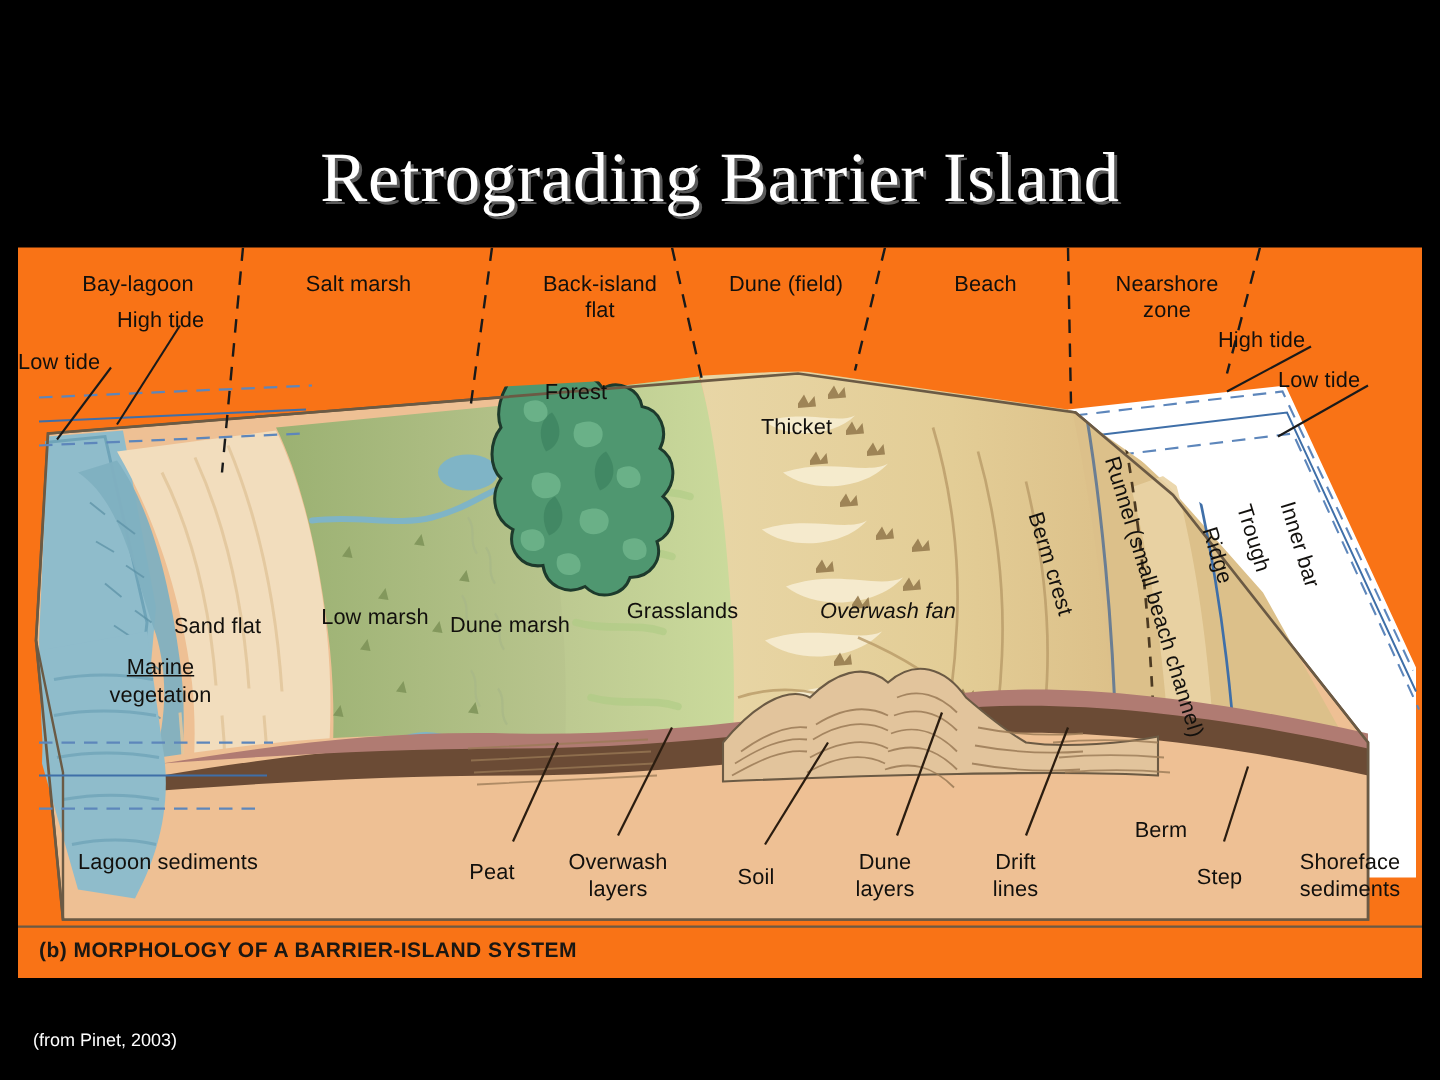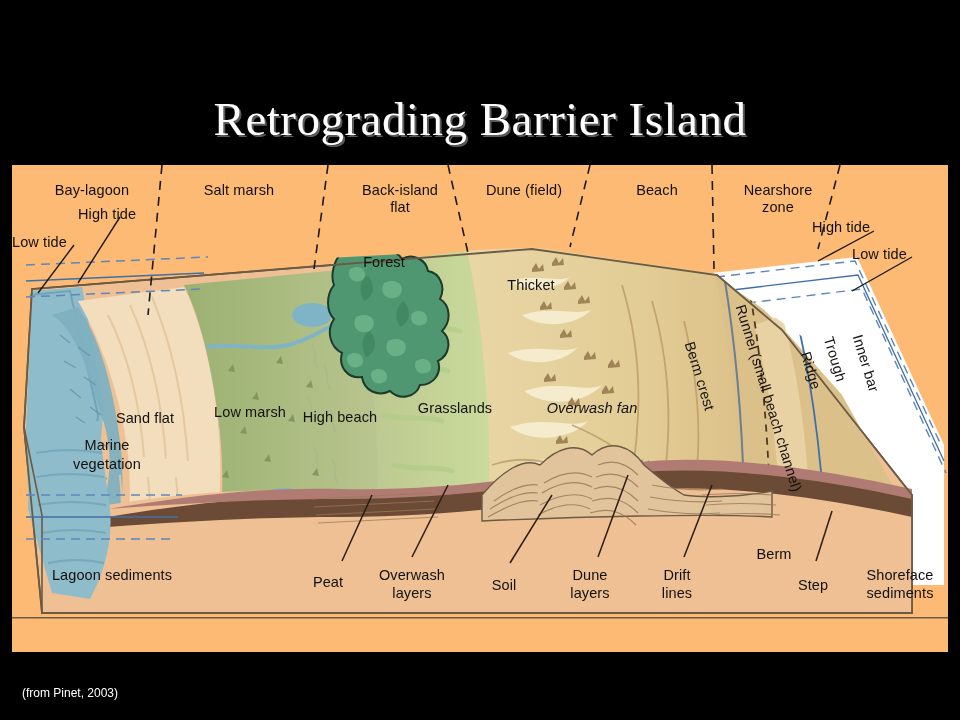--- a/index.html
+++ b/index.html
@@ -11,21 +11,21 @@
     position:absolute;left:0;top:96px;width:960px;text-align:center;
     font-family:"Liberation Serif",serif;font-size:47px;font-weight:normal;
     letter-spacing:.5px;color:#ffffff;line-height:1;
     text-shadow:2px 2px 0 #5a5a5a, 3px 3px 2px rgba(0,0,0,.8);
     white-space:nowrap;
   }
 
   
   #panel{
     position:absolute;left:12px;top:165px;width:936px;height:487px;
-    background:#fdba74;overflow:hidden;
+    background:#f97316;overflow:hidden;
   }
   #fig{position:absolute;left:0;top:0;width:936px;height:487px;}
 
   
   .lbl{
     position:absolute;color:#12100d;font-family:"Liberation Sans",sans-serif;
     font-size:14.5px;line-height:15px;white-space:pre;letter-spacing:.1px;
   }
   .lbl.c{text-align:center;transform:translateX(-50%);}
   .rot{transform-origin:left top;white-space:nowrap;}
@@ -308,24 +308,24 @@
     <div class="lbl c" style="left:766px;top:35px;">zone</div>
 
     <div class="lbl" style="left:66px;top:42px;">High tide</div>
     <div class="lbl" style="left:0px;top:70px;">Low tide</div>
     <div class="lbl" style="left:800px;top:55px;">High tide</div>
     <div class="lbl" style="left:840px;top:82px;">Low tide</div>
 
     <div class="lbl c" style="left:372px;top:90px;">Forest</div>
     <div class="lbl c" style="left:519px;top:113px;">Thicket</div>
     <div class="lbl c" style="left:443px;top:193px;margin-top:43px;">Grasslands</div>
-    <div class="lbl c" style="left:328px;top:245px;">High beach</div>
+    <div class="lbl c" style="left:328px;top:245px;">Dune marsh</div>
     <div class="lbl c" style="left:238px;top:240px;">Low marsh</div>
     <div class="lbl c" style="left:133px;top:246px;">Sand flat</div>
-    <div class="lbl c" style="left:95px;top:273px;">Marine</div>
+    <div class="lbl c" style="left:95px;top:273px;text-decoration:underline;">Marine</div>
     <div class="lbl c" style="left:95px;top:292px;">vegetation</div>
     <div class="lbl c" style="left:580px;top:236px;font-style:italic;">Overwash fan</div>
     <div class="lbl c" style="left:762px;top:382px;">Berm</div>
 
     <div class="lbl rot" style="left:684px;top:175px;transform:rotate(73deg);">Berm crest</div>
     <div class="lbl rot" style="left:735px;top:138px;transform:rotate(73deg);">Runnel (small beach channel)</div>
     <div class="lbl rot" style="left:800px;top:185px;transform:rotate(73deg);">Ridge</div>
     <div class="lbl rot" style="left:823px;top:170px;transform:rotate(73deg);">Trough</div>
     <div class="lbl rot" style="left:852px;top:168px;transform:rotate(73deg);">Inner bar</div>
 
@@ -335,18 +335,19 @@
     <div class="lbl c" style="left:400px;top:421px;">layers</div>
     <div class="lbl c" style="left:492px;top:413px;">Soil</div>
     <div class="lbl c" style="left:578px;top:403px;">Dune</div>
     <div class="lbl c" style="left:578px;top:421px;">layers</div>
     <div class="lbl c" style="left:665px;top:403px;">Drift</div>
     <div class="lbl c" style="left:665px;top:421px;">lines</div>
     <div class="lbl c" style="left:801px;top:413px;">Step</div>
     <div class="lbl c" style="left:888px;top:403px;">Shoreface</div>
     <div class="lbl c" style="left:888px;top:421px;">sediments</div>
 
+    <div id="caption">(b) MORPHOLOGY OF A BARRIER-ISLAND SYSTEM</div>
 
   </div>
 
   <div id="attrib">(from Pinet, 2003)</div>
 
 </div>
 
 </body></html>

